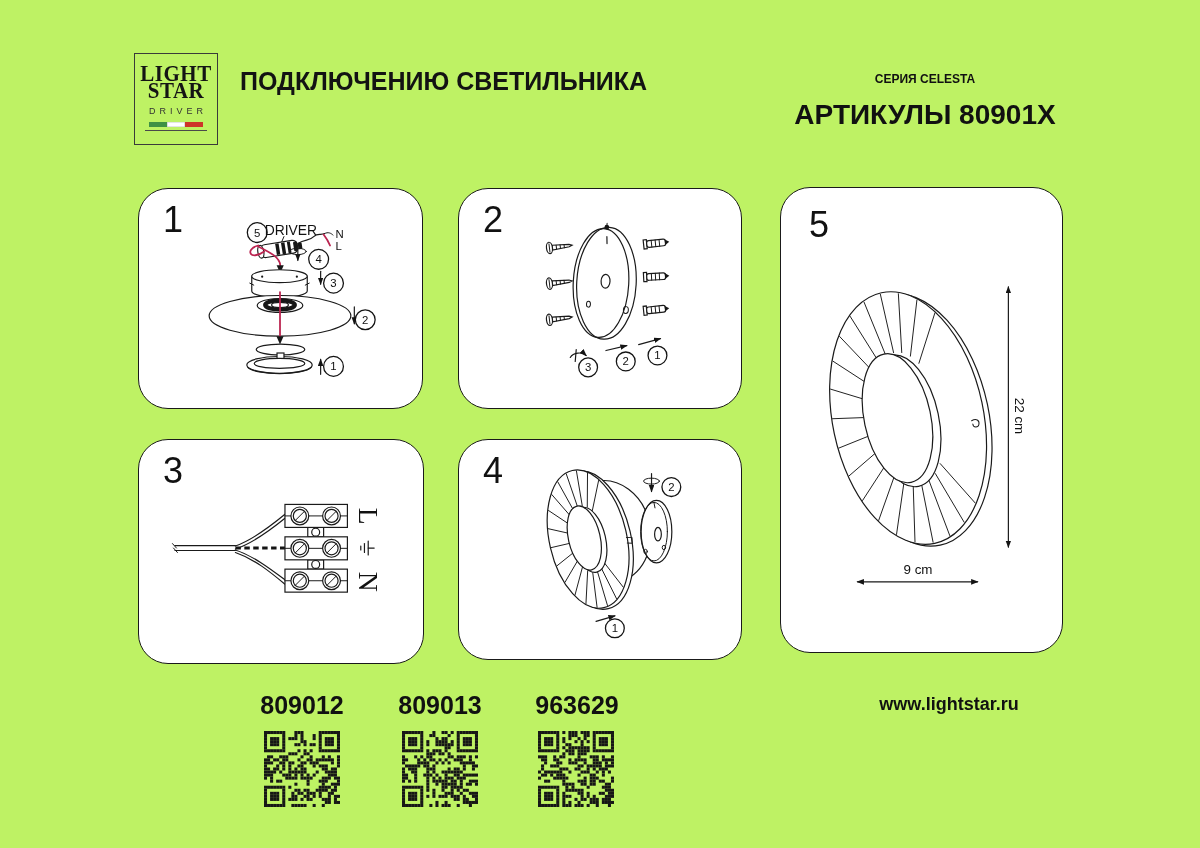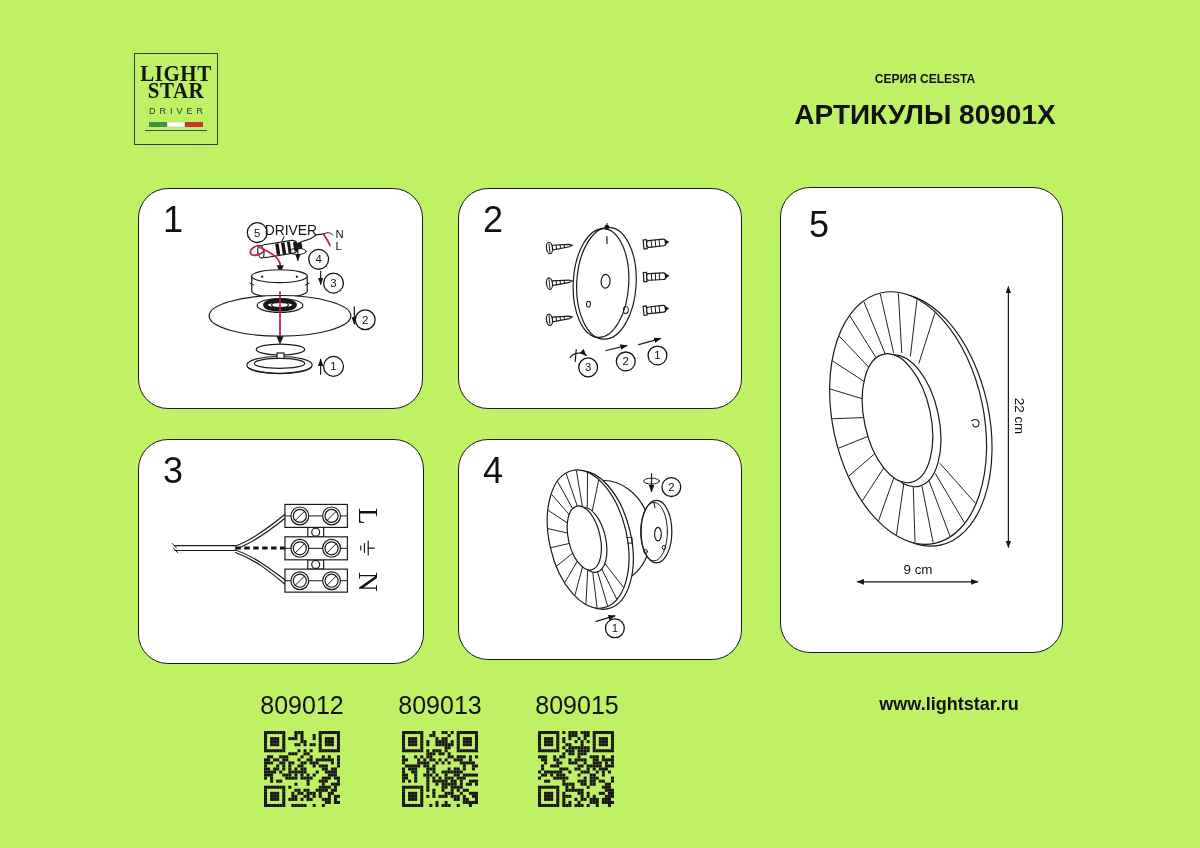--- a/index.html
+++ b/index.html
@@ -40,21 +40,21 @@
   .fw{fill:#fff;stroke:#1a1a1a;stroke-width:1.2;}
   .fd{fill:#161616;stroke:none;}
   .txt{font-family:"Liberation Sans",sans-serif;fill:#111;}
   .ser{font-family:"Liberation Serif",serif;fill:#111;}
   .wred{fill:none;stroke-width:1.8;stroke-linecap:round;}
   g[data-ribs] line{stroke:#1a1a1a;stroke-width:.9;}
   .cnum{stroke:#141414;fill:#fff;stroke-width:1.3;}
   .cnum-t{font-size:11.5px;text-anchor:middle;}
 
   
-  .code-label{position:absolute;width:140px;text-align:center;font-size:25px;font-weight:normal;top:691px;}
+  .code-label{position:absolute;width:140px;text-align:center;font-size:25px;font-weight:bold;top:691px;}
   .qr{position:absolute;top:731px;width:76px;height:76px;}
   .qr rect{fill:#161616;}
   #website{position:absolute;left:814px;top:694px;width:270px;text-align:center;
     font-size:18px;font-weight:bold;}
 </style>
 </head>
 <body>
 
 <div id="page">
 
@@ -64,20 +64,21 @@
     <div id="logo-group">DRIVER</div>
     <div id="logo-flag">
       <div style="background: rgb(63, 145, 68);"></div>
       <div id="flag-white" style="background: rgb(255, 255, 255);"></div>
       <div style="background: rgb(205, 53, 41);"></div>
     </div>
     <div id="logo-underline"></div>
   </div>
 
   <div id="main-title">
+    <div>ПОДКЛЮЧЕНИЮ СВЕТИЛЬНИКА</div>
   </div>
 
   <div id="series-title">СЕРИЯ CELESTA</div>
   <div id="articles-title">АРТИКУЛЫ 80901X</div>
 
   <div class="panel" id="p1">
     <div class="panel-num">1</div>
     <svg class="diagram" viewBox="0 0 285 221">
       <defs>
         <marker id="m1" markerUnits="userSpaceOnUse" markerWidth="9" markerHeight="7" refX="6.5" refY="2.8" orient="auto-start-reverse">
@@ -413,21 +414,21 @@
       </g>
       <g>
         <line class="ln" stroke-width="1.1" x1="77" y1="396" x2="198" y2="396" marker-start="url(#m5)" marker-end="url(#m5)"></line>
         <text class="txt" x="138" y="388" font-size="13.5" text-anchor="middle">9 cm</text>
       </g>
     </svg>
   </div>
 
   <div class="code-label" style="left:232px;">809012</div>
   <div class="code-label" style="left:370px;">809013</div>
-  <div class="code-label" style="left:507px;">809015</div>
+  <div class="code-label" style="left:507px;">963629</div>
   <svg class="qr" style="left:264px;" viewBox="0 0 76 76">
       <rect x="30.40" y="0.00" width="3.04" height="3.04"></rect>
       <rect x="33.44" y="0.00" width="3.04" height="3.04"></rect>
       <rect x="36.48" y="0.00" width="3.04" height="3.04"></rect>
       <rect x="30.40" y="3.04" width="3.04" height="3.04"></rect>
       <rect x="36.48" y="3.04" width="3.04" height="3.04"></rect>
       <rect x="48.64" y="3.04" width="3.04" height="3.04"></rect>
       <rect x="24.32" y="6.08" width="3.04" height="3.04"></rect>
       <rect x="27.36" y="6.08" width="3.04" height="3.04"></rect>
       <rect x="30.40" y="6.08" width="3.04" height="3.04"></rect>

